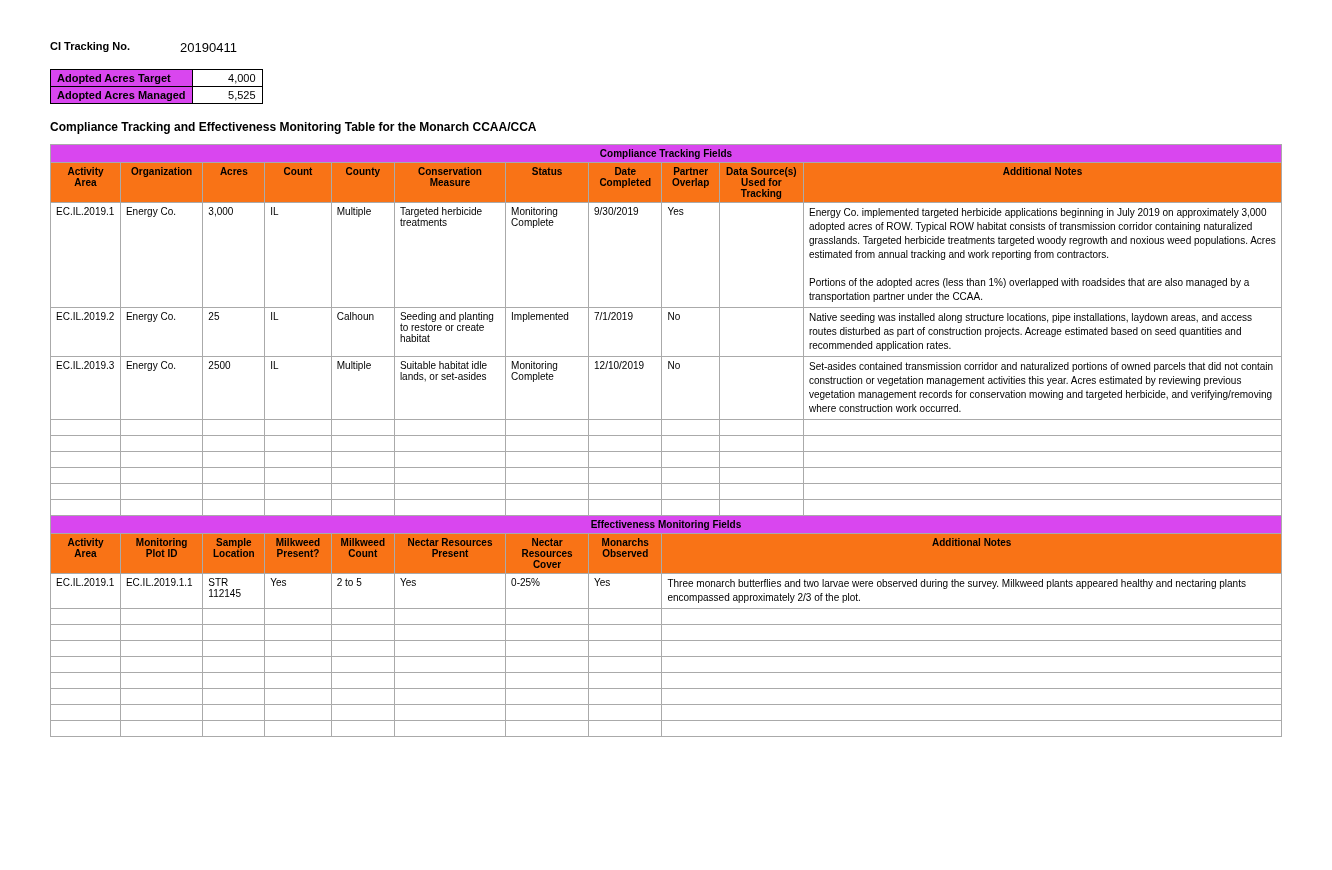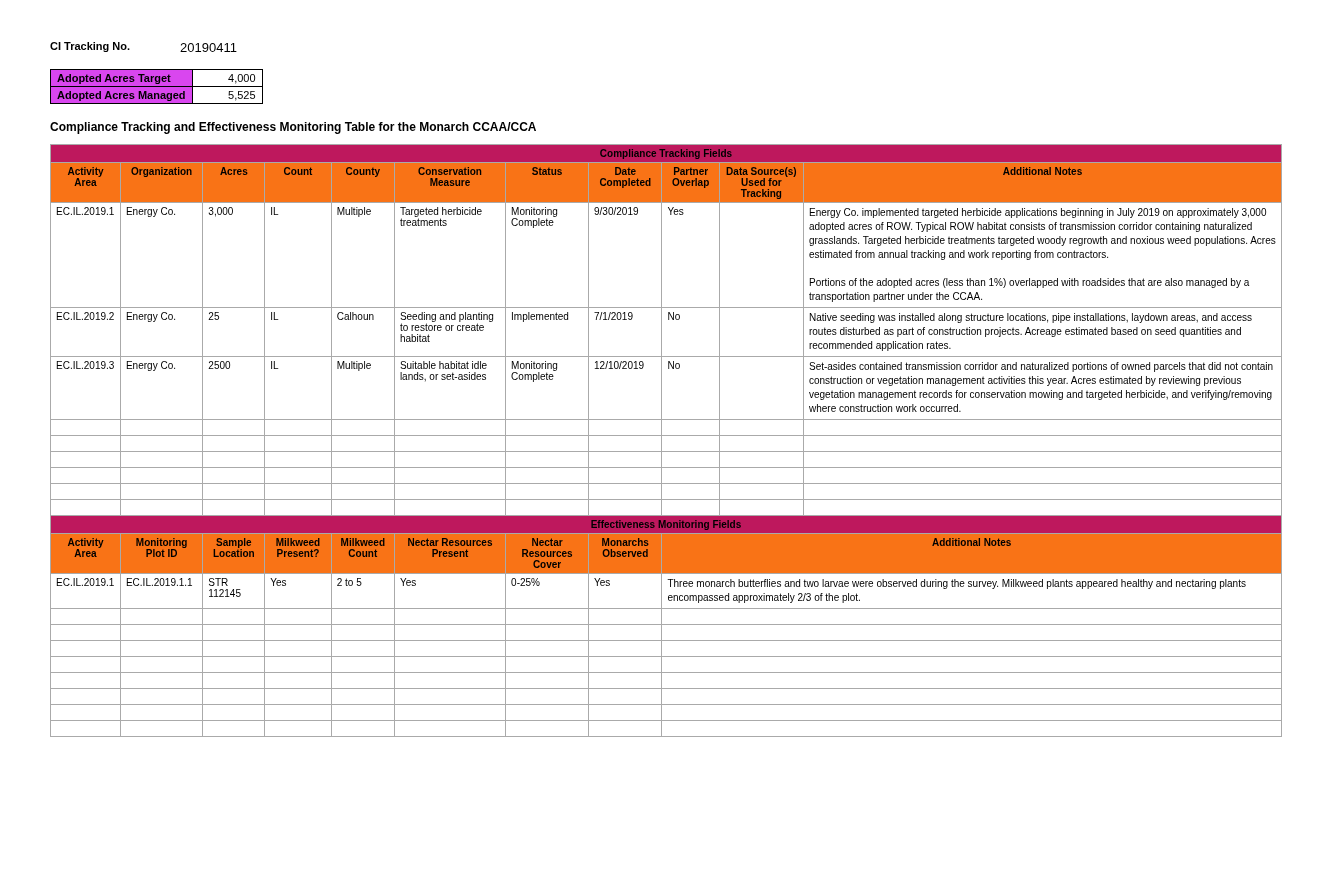--- a/index.html
+++ b/index.html
@@ -47,21 +47,21 @@
     }
 
     .main-table th, .main-table td {
       border: 1px solid #aaa;
       padding: 3px 5px;
       font-size: 10px;
       vertical-align: top;
     }
 
     .group-header {
-      background-color: #be185d;
+      background-color: #d946ef;
       text-align: center;
       font-weight: bold;
       font-size: 11px;
       padding: 5px;
     }
 
     .col-header {
       background-color: #f97316;
       font-weight: bold;
       font-size: 10px;

